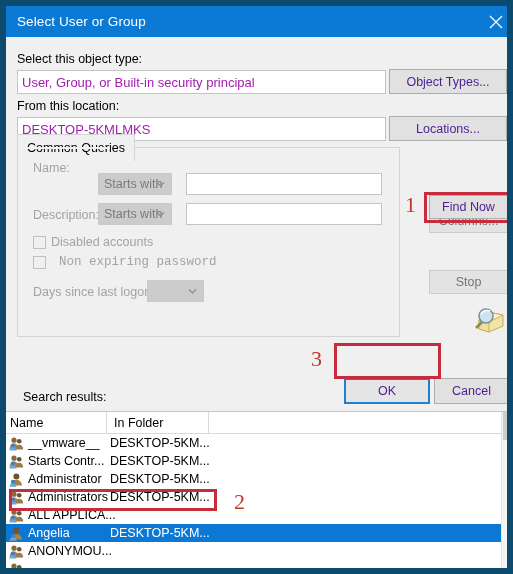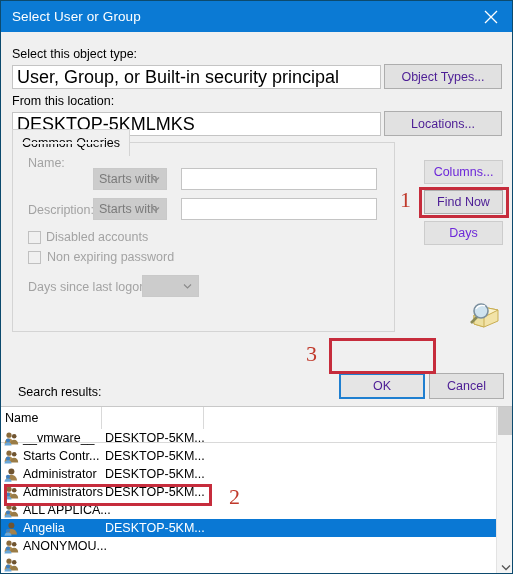--- a/index.html
+++ b/index.html
@@ -7,21 +7,21 @@
     margin: 0; padding: 0;
     width: 513px; height: 574px;
     overflow: hidden;
     font-family: "Liberation Sans", sans-serif;
     background: #ffffff;
   }
   #dialog {
     position: relative;
     width: 513px; height: 574px;
     background: #f0f0f0;
-    border: 1px solid #0c4a6e;
+    border: 6px solid #0c4a6e;
     overflow: hidden;
     padding-left: 28px;
   }
 
   
   .titlebar {
     position: absolute; left: 0; top: 0;
     width: 513px; height: 31px;
     background: #0b7ad4;
     display: flex; align-items: center;
@@ -48,38 +48,38 @@
     position: absolute;
     font-size: 12.5px;
     color: #000000;
     white-space: nowrap;
   }
 
   .tbox {
     position: absolute;
     background: #ffffff;
     border: 1px solid #c4c4c4;
-    font-size: 18px;
-    color: #000000;
+    font-size: 13px;
+    color: #a21caf;
     display: flex; align-items: center;
     padding-left: 4px;
     white-space: nowrap;
     overflow: hidden;
   }
 
   .btn {
     position: absolute;
     background: #e1e1e1;
     border: 1px solid #adadad;
     font-size: 12.5px;
     color: #4c1d95;
     display: flex; align-items: center; justify-content: center;
     white-space: nowrap;
   }
-  .btn.disabled { color: #6d28d9; background: #e3e3e3; border-color: #cccccc; }
+  .btn.disabled { color: #737373; background: #e3e3e3; border-color: #cccccc; margin-top: 44px; }
   .btn.focus { border: 2px solid #1f7fd0; background: #e5e5e5; }
 
   
   .tabpanel {
     position: absolute;
     left: 11px; top: 110px;
     width: 383px; height: 190px;
     background: #f0f0f0;
     border: 1px solid #d4d4d4;
   }
@@ -134,21 +134,21 @@
   
   .listwrap {
     position: absolute;
     left: 0; top: 405px;
     width: 513px; height: 169px;
     background: #ffffff;
     border-top: 1px solid #c8c8c8;
   }
   .listhdr {
     position: absolute; left: 0; top: 0;
-    width: 495px; height: 36px;
+    width: 495px; height: 22px;
     background: #ffffff;
     border-bottom: 1px solid #d9d9d9;
   }
   .listhdr .col {
     position: absolute; top: 0; height: 22px;
     display: flex; align-items: center;
     font-size: 12.5px; color: #000;
     padding-left: 4px;
     white-space: nowrap;
   }
@@ -254,35 +254,35 @@
             <path d="M1 3 L4.5 6.5 L8 3" stroke="#8a8a8a" stroke-width="1.1" fill="none"></path>
           </svg>
       </span>
     </div>
     <div class="tbox" style="left:180px; top:166px; width:196px; height:22px; background:#ffffff;"></div>
 
     <div class="chk" style="left:27px; top:199px;"></div>
     <div class="lbl dim" style="left:45px; top:198px;">Disabled accounts</div>
 
     <div class="chk" style="left:27px; top:219px;"></div>
-    <div class="lbl dim" style="left:46px; top:218px;">Non expiring password</div>
+    <div class="lbl dim" style="left:53px; top:218px;font-family:Liberation Mono, monospace;">Non expiring password</div>
 
     <div class="lbl dim" style="left:27px; top:248px;">Days since last logon:</div>
     <div class="combo" style="left:141px; top:243px; width:57px; height:22px;">
       <span></span>
       <span class="chev">
         <svg width="9" height="9" viewBox="0 0 9 9">
             <path d="M1 3 L4.5 6.5 L8 3" stroke="#8a8a8a" stroke-width="1.1" fill="none"></path>
           </svg>
       </span>
     </div>
 
     <div class="btn disabled" style="left:423px; top:128px; width:79px; height:24px;">Columns...</div>
     <div class="btn" style="left:423px; top:158px; width:79px; height:24px;">Find Now</div>
-    <div class="btn disabled" style="left:423px; top:189px; width:79px; height:24px;">Days</div>
+    <div class="btn disabled" style="left:423px; top:189px; width:79px; height:24px;">Stop</div>
 
     <div style="position:absolute; left:461px; top:265px; width:40px; height:36px;">
       <svg width="40" height="36" viewBox="0 0 40 36">
         <path d="M12 18 L26 11 L36 13 L36 24 L22 30 L12 27 Z" fill="#f2e3a8" stroke="#c9ae52" stroke-width="1"></path>
         <path d="M12 18 L26 11 L36 13 L22 20 Z" fill="#fbf3cf" stroke="#c9ae52" stroke-width="1"></path>
         <path d="M22 20 L22 30 L12 27 L12 18 Z" fill="#ede0a0" stroke="#c9ae52" stroke-width="1"></path>
         <line x1="9" y1="26" x2="18" y2="17" stroke="#8a8a55" stroke-width="2.6"></line>
         <circle cx="19" cy="14" r="7" fill="#cfe3ef" stroke="#7b8f9e" stroke-width="1.6"></circle>
         <path d="M14 12 A7 7 0 0 1 23 9" stroke="#ffffff" stroke-width="1.4" fill="none"></path>
       </svg>
@@ -291,20 +291,21 @@
     <div class="btn focus" style="left:338px; top:341px; width:86px; height:26px;">OK</div>
     <div class="btn" style="left:428px; top:341px; width:75px; height:26px;">Cancel</div>
 
     <div class="lbl" style="left:11px; top:353px;margin-left:6px;">Search results:</div>
   </div>
 
   <div class="listwrap">
     <div class="listhdr">
       <div class="col" style="left:0; width:100px;">Name</div>
       <div class="colsep" style="left:100px;"></div>
+      <div class="col" style="left:104px; width:98px;">In Folder</div>
       <div class="colsep" style="left:202px;"></div>
     </div>
 
     <div class="rows" id="rows">
         <div class="row">
           <span class="ico"><svg width="16" height="15" viewBox="0 0 16 15">
               <circle cx="5" cy="4.2" r="2.6" fill="#8a6a3a"></circle>
               <path d="M0.6 13 C0.8 9.2 2.6 7.6 5 7.6 C7.4 7.6 9.2 9.2 9.4 13 Z" fill="#b08d52"></path>
               <circle cx="10.2" cy="5.2" r="2.3" fill="#6f5430"></circle>
               <path d="M6 13.4 C6.2 10.2 7.9 8.7 10.2 8.7 C12.4 8.7 14 10.2 14.2 13.4 Z" fill="#9a7c46"></path>

